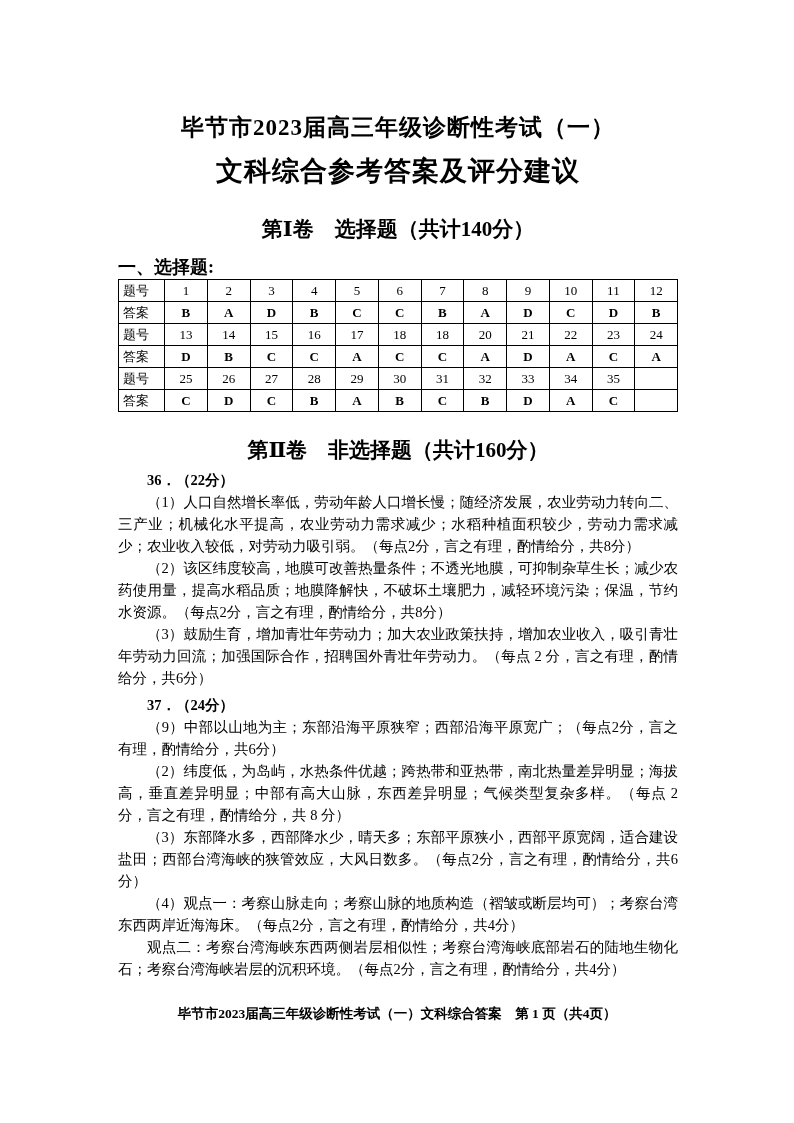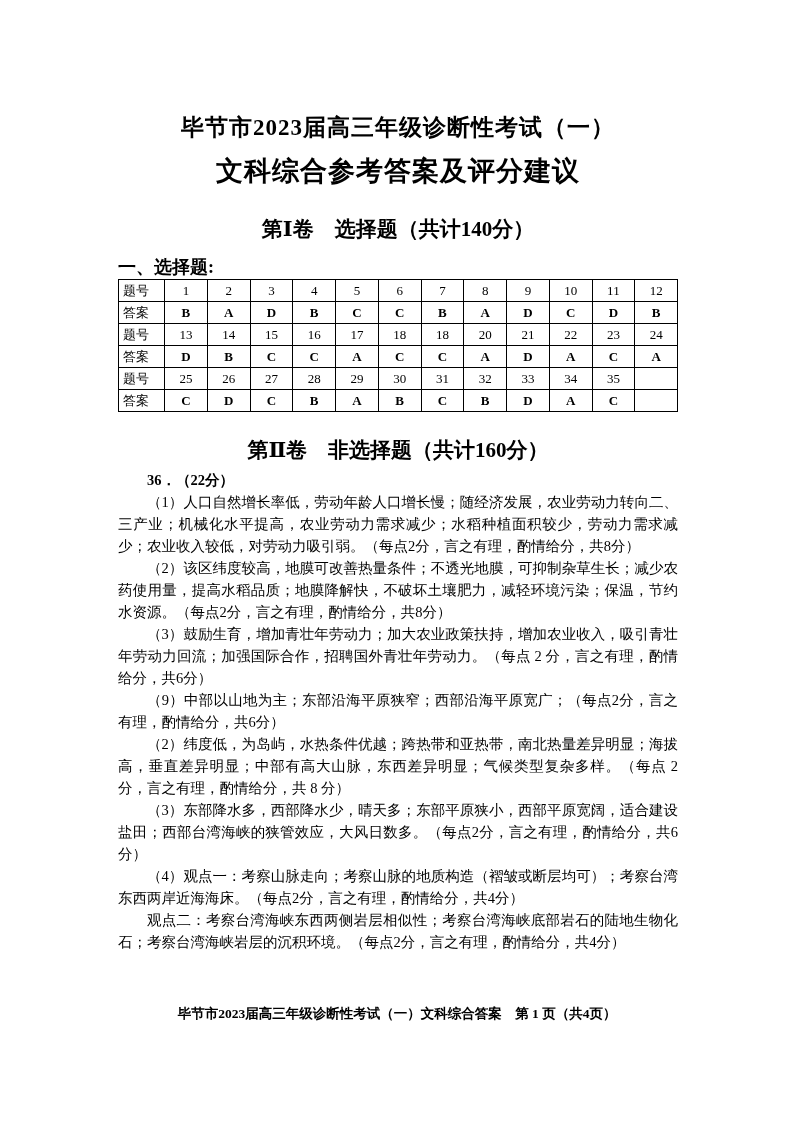--- a/index.html
+++ b/index.html
@@ -145,20 +145,21 @@
     </table>
 
     <h2 class="sec-title second">第Ⅱ卷　非选择题（共计160分）</h2>
 
 
     <div>
         <p class="qnum">36．（22分）</p>
         <p class="para">（1）人口自然增长率低，劳动年龄人口增长慢；随经济发展，农业劳动力转向二、三产业；机械化水平提高，农业劳动力需求减少；水稻种植面积较少，劳动力需求减少；农业收入较低，对劳动力吸引弱。（每点2分，言之有理，酌情给分，共8分）</p>
         <p class="para">（2）该区纬度较高，地膜可改善热量条件；不透光地膜，可抑制杂草生长；减少农药使用量，提高水稻品质；地膜降解快，不破坏土壤肥力，减轻环境污染；保温，节约水资源。（每点2分，言之有理，酌情给分，共8分）</p>
         <p class="para">（3）鼓励生育，增加青壮年劳动力；加大农业政策扶持，增加农业收入，吸引青壮年劳动力回流；加强国际合作，招聘国外青壮年劳动力。（每点 2 分，言之有理，酌情给分，共6分）</p>
+        <p class="qnum">37．（24分）</p>
         <p class="para">（9）中部以山地为主；东部沿海平原狭窄；西部沿海平原宽广；（每点2分，言之有理，酌情给分，共6分）</p>
         <p class="para">（2）纬度低，为岛屿，水热条件优越；跨热带和亚热带，南北热量差异明显；海拔高，垂直差异明显；中部有高大山脉，东西差异明显；气候类型复杂多样。（每点 2 分，言之有理，酌情给分，共 8 分）</p>
         <p class="para">（3）东部降水多，西部降水少，晴天多；东部平原狭小，西部平原宽阔，适合建设盐田；西部台湾海峡的狭管效应，大风日数多。（每点2分，言之有理，酌情给分，共6分）</p>
         <p class="para">（4）观点一：考察山脉走向；考察山脉的地质构造（褶皱或断层均可）；考察台湾东西两岸近海海床。（每点2分，言之有理，酌情给分，共4分）</p>
         <p class="para">观点二：考察台湾海峡东西两侧岩层相似性；考察台湾海峡底部岩石的陆地生物化石；考察台湾海峡岩层的沉积环境。（每点2分，言之有理，酌情给分，共4分）</p>
       </div>
 
   </div>
 
   <div class="footer">毕节市2023届高三年级诊断性考试（一）文科综合答案　第 1 页（共4页）</div>

